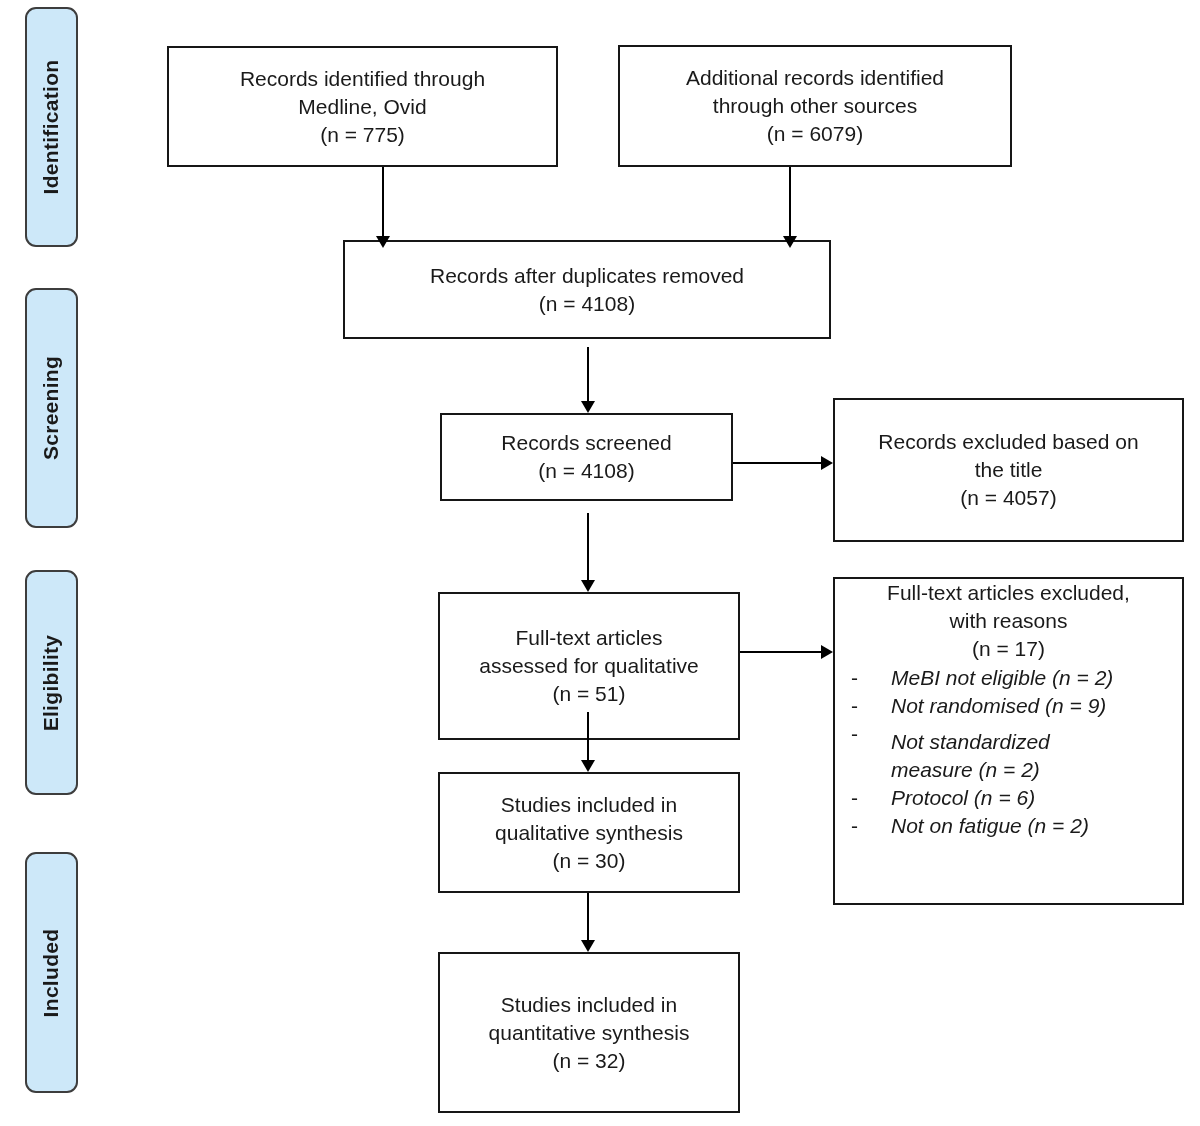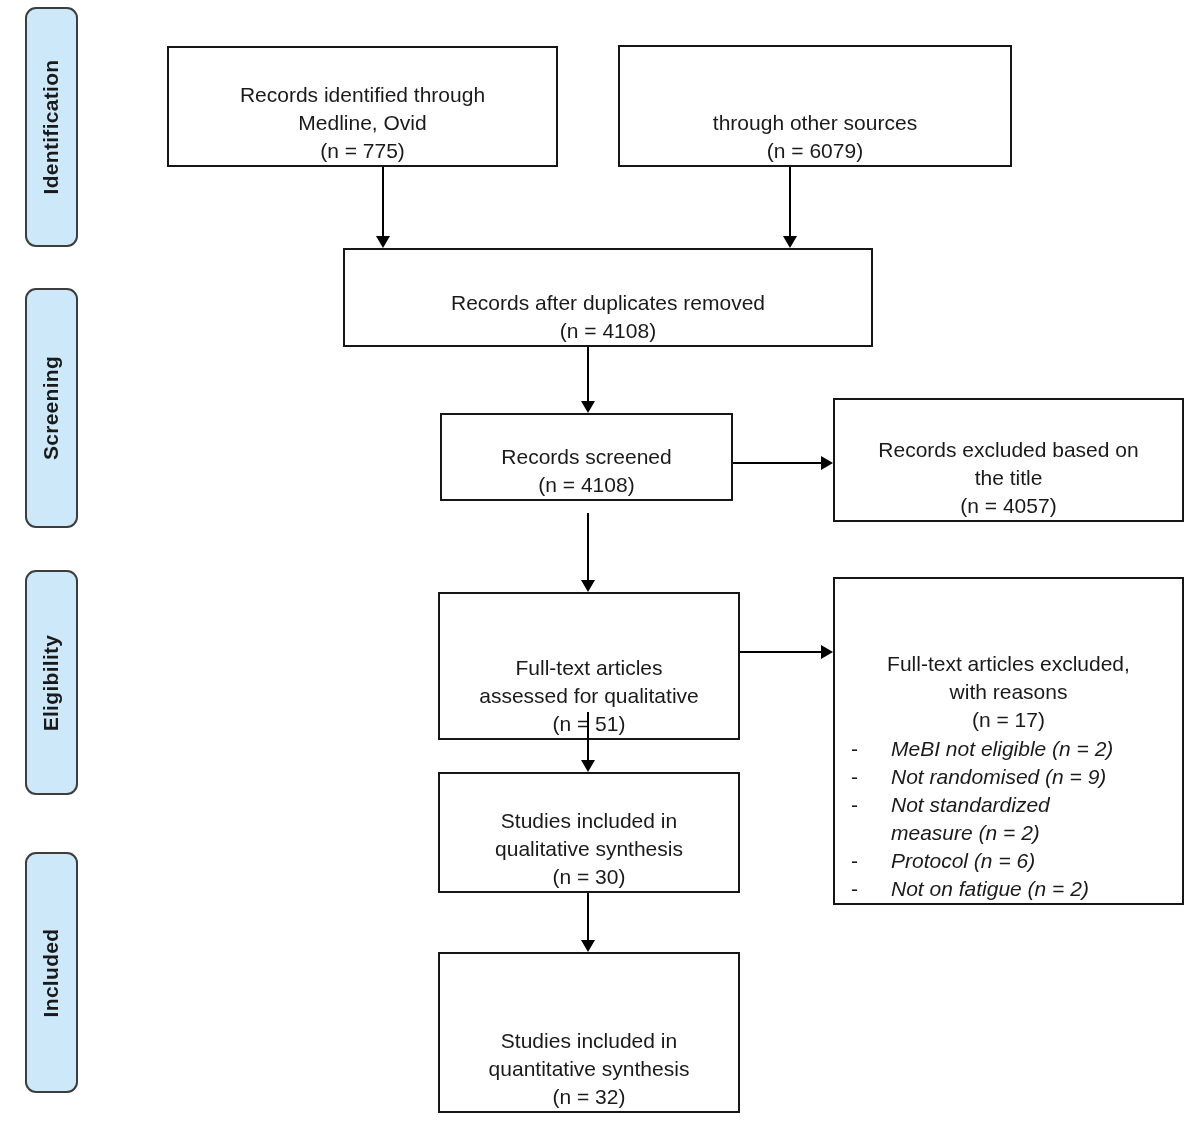--- a/index.html
+++ b/index.html
@@ -37,46 +37,46 @@
     letter-spacing: 0.3px;
   }
   
   .fbox {
     position: absolute;
     background: #ffffff;
     border: 2px solid var(--box-border, #161616);
     box-sizing: border-box;
     display: flex;
     flex-direction: column;
-    justify-content: flex-end;
+    justify-content: center;
     text-align: center;
     font-size: 21px;
     line-height: 28px;
   }
   .fbox.top-align {
-    justify-content: flex-end;
-    padding-top: 20px;
+    justify-content: flex-start;
   }
   .reasons {
     margin-top: 1px;
   }
   .reason {
     display: flex;
     text-align: left;
     padding-left: 16px;
   }
   .dash {
     flex: 0 0 40px;
   }
   .reason-text {
     flex: 1 1 auto;
     font-style: italic;
   }
   .reason-text.narrow {
     max-width: 172px;
+    margin-top: 8px;
   }
   
   .varrow {
     position: absolute;
     width: 2px;
     background: var(--arrow, #000000);
   }
   .varrow::after {
     content: "";
     position: absolute;
@@ -119,35 +119,36 @@
     <span class="stage-label">Included</span>
   </div>
 
   <div class="fbox" style="left:167px;top:46px;width:391px;height:121px">
     <div>Records identified through</div>
     <div>Medline, Ovid</div>
     <div>(n = 775)</div>
   </div>
 
   <div class="fbox" style="left:618px;top:45px;width:394px;height:122px">
+    <div>Additional records identified</div>
     <div>through other sources</div>
     <div>(n = 6079)</div>
   </div>
 
-  <div class="fbox" style="left:343px;top:248px;width:530px;height:99px">
+  <div class="fbox" style="left:343px;top:240px;width:488px;height:99px">
     <div>Records after duplicates removed</div>
     <div>(n = 4108)</div>
   </div>
 
   <div class="fbox" style="left:440px;top:413px;width:293px;height:88px">
     <div>Records screened</div>
     <div>(n = 4108)</div>
   </div>
 
-  <div class="fbox" style="left:833px;top:398px;width:351px;height:124px">
+  <div class="fbox" style="left:833px;top:398px;width:351px;height:144px">
     <div>Records excluded based on</div>
     <div>the title</div>
     <div>(n = 4057)</div>
   </div>
 
   <div class="fbox" style="left:438px;top:592px;width:302px;height:148px">
     <div>Full-text articles</div>
     <div>assessed for qualitative</div>
     <div>(n = 51)</div>
   </div>

